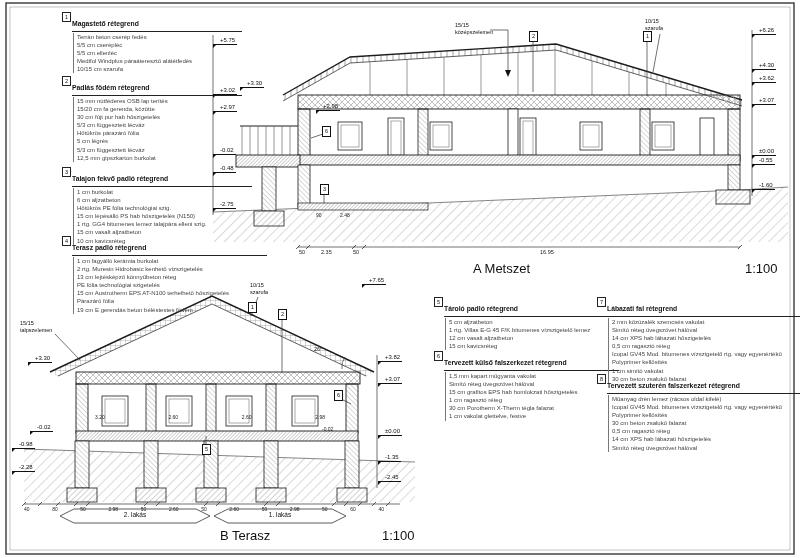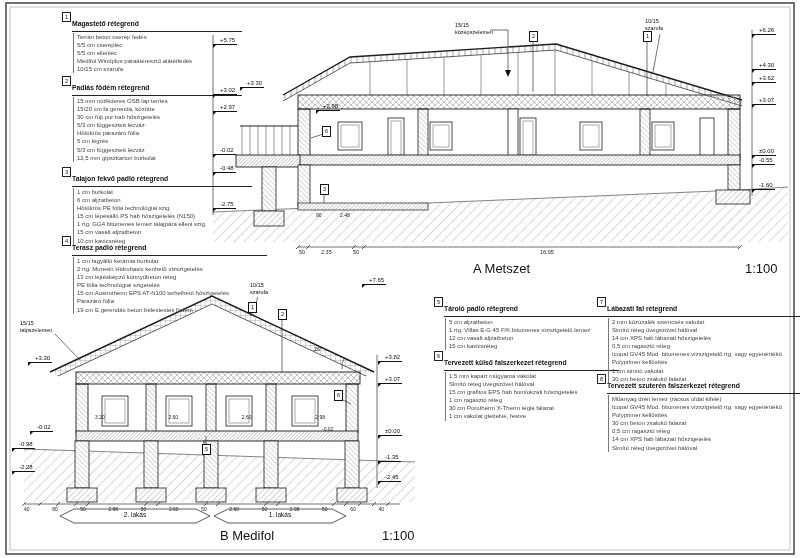--- a/index.html
+++ b/index.html
@@ -418,17 +418,17 @@
       <div class="dimcell">50</div>
       <div class="dimcell">2.98</div>
       <div class="dimcell">50</div>
       <div class="dimcell">60</div>
       <div class="dimcell">40</div>
     </div>
 
 <div class="unit" style="left:74px;top:511px;width:122px">2. lakás</div>
 <div class="unit" style="left:228px;top:511px;width:104px">1. lakás</div>
 
-<div class="seclabel" style="left:220px;top:528px">B Medifol</div>
+<div class="seclabel" style="left:220px;top:528px">B Terasz</div>
 <div class="seclabel" style="left:382px;top:528px">1:100</div>
 
 
 </div>
 
 </body></html>

